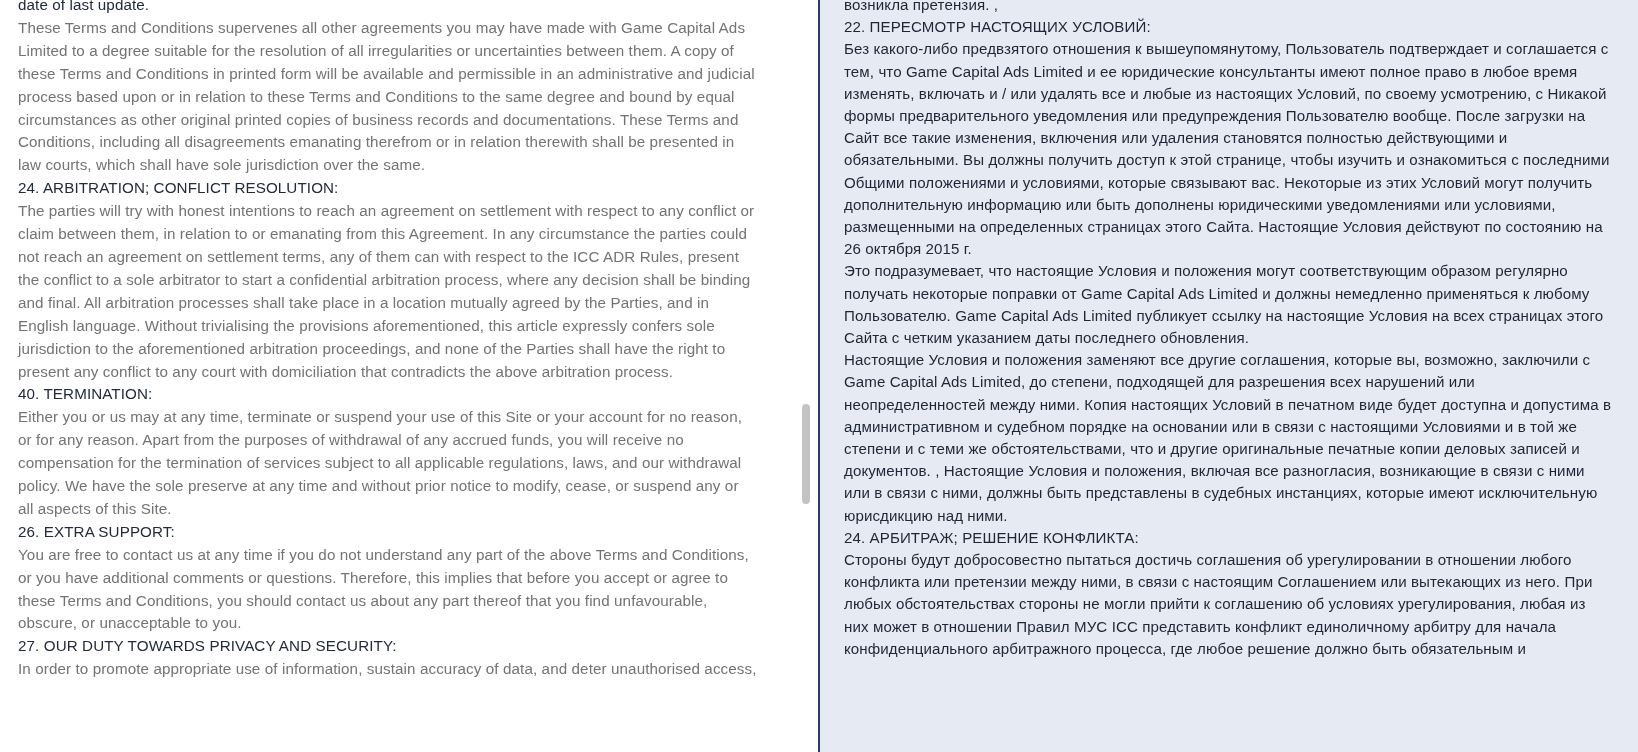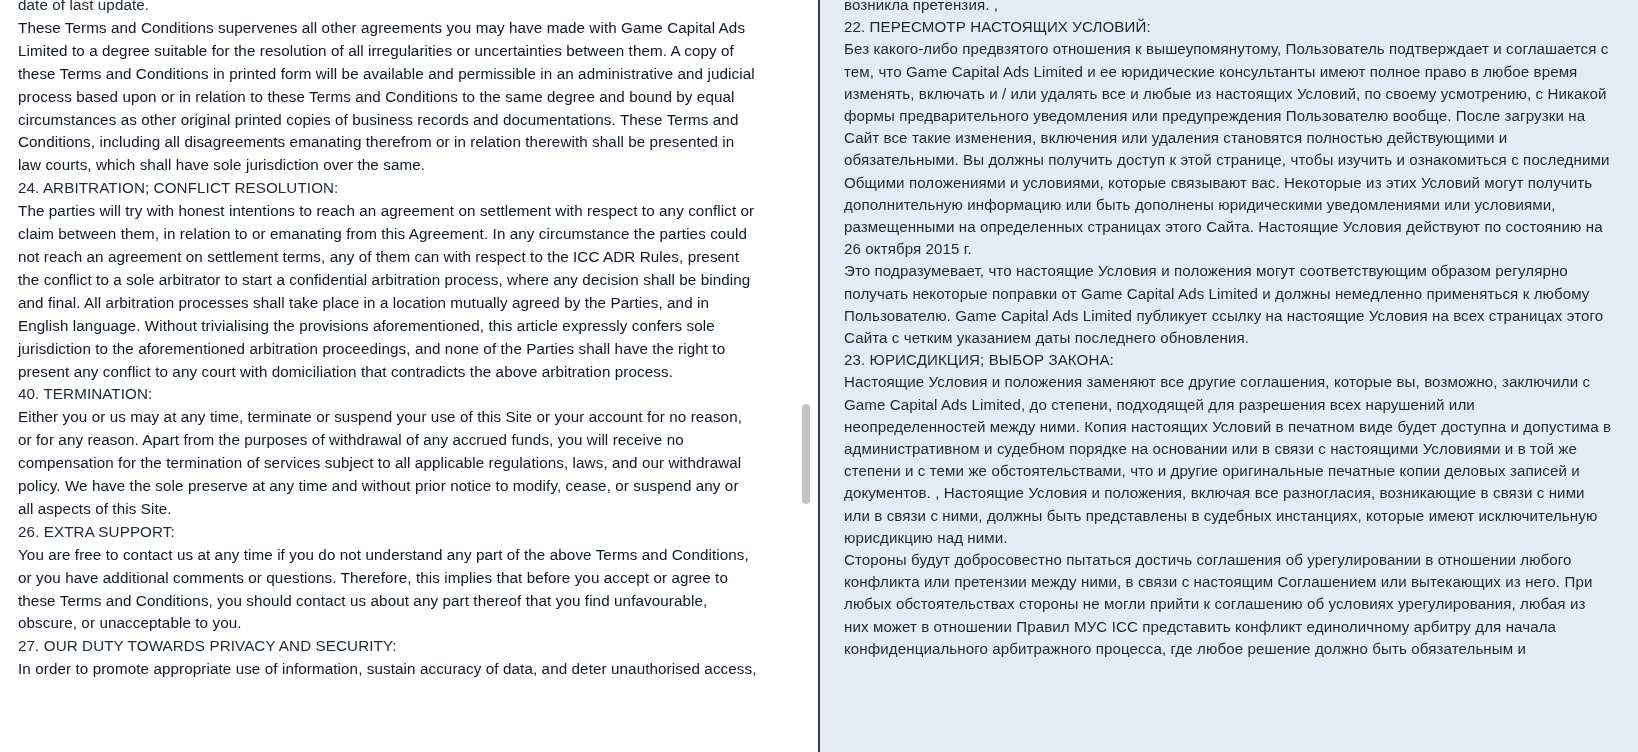--- a/index.html
+++ b/index.html
@@ -47,21 +47,21 @@
     border-left: 2px solid #2b3a67;
   }
   .pane-right .inner {
     position: relative;
     top: -6px;
   }
   
   p {
     margin: 0;
     padding: 0;
-    color: #0f172a;
+    color: #737373;
     font-size: 15.2px;
     line-height: 22.9px;
     text-align: left;
     letter-spacing: 0.1px;
   }
   .pane-right p {
     color: #1e2736;
     font-size: 15.1px;
     line-height: 22.2px;
   }
@@ -117,20 +117,20 @@
     <div class="scrollbar-track"></div>
     <div class="scrollbar-thumb"></div>
   </div>
 
   <div class="pane-right">
     <div class="inner">
       <p>возникла претензия. ,</p>
       <p class="heading">22. ПЕРЕСМОТР НАСТОЯЩИХ УСЛОВИЙ:</p>
       <p>Без какого-либо предвзятого отношения к вышеупомянутому, Пользователь подтверждает и соглашается с тем, что Game Capital Ads Limited и ее юридические консультанты имеют полное право в любое время изменять, включать и / или удалять все и любые из настоящих Условий, по своему усмотрению, с Никакой формы предварительного уведомления или предупреждения Пользователю вообще. После загрузки на Сайт все такие изменения, включения или удаления становятся полностью действующими и обязательными. Вы должны получить доступ к этой странице, чтобы изучить и ознакомиться с последними Общими положениями и условиями, которые связывают вас. Некоторые из этих Условий могут получить дополнительную информацию или быть дополнены юридическими уведомлениями или условиями, размещенными на определенных страницах этого Сайта. Настоящие Условия действуют по состоянию на 26 октября 2015 г.</p>
       <p>Это подразумевает, что настоящие Условия и положения могут соответствующим образом регулярно получать некоторые поправки от Game Capital Ads Limited и должны немедленно применяться к любому Пользователю. Game Capital Ads Limited публикует ссылку на настоящие Условия на всех страницах этого Сайта с четким указанием даты последнего обновления.</p>
-      <p class="heading">23. ЮРИСДИКЦИЯ; ВЫБОР ЗАКОНА:</p>
       <p>Настоящие Условия и положения заменяют все другие соглашения, которые вы, возможно, заключили с Game Capital Ads Limited, до степени, подходящей для разрешения всех нарушений или неопределенностей между ними. Копия настоящих Условий в печатном виде будет доступна и допустима в административном и судебном порядке на основании или в связи с настоящими Условиями и в той же степени и с теми же обстоятельствами, что и другие оригинальные печатные копии деловых записей и документов. , Настоящие Условия и положения, включая все разногласия, возникающие в связи с ними или в связи с ними, должны быть представлены в судебных инстанциях, которые имеют исключительную юрисдикцию над ними.</p>
+      <p class="heading">24. АРБИТРАЖ; РЕШЕНИЕ КОНФЛИКТА:</p>
       <p>Стороны будут добросовестно пытаться достичь соглашения об урегулировании в отношении любого конфликта или претензии между ними, в связи с настоящим Соглашением или вытекающих из него. При любых обстоятельствах стороны не могли прийти к соглашению об условиях урегулирования, любая из них может в отношении Правил МУС ICC представить конфликт единоличному арбитру для начала конфиденциального арбитражного процесса, где любое решение должно быть обязательным и</p>
     </div>
     <div class="right-edge"></div>
   </div>
 
 </div>
 
 </body></html>

